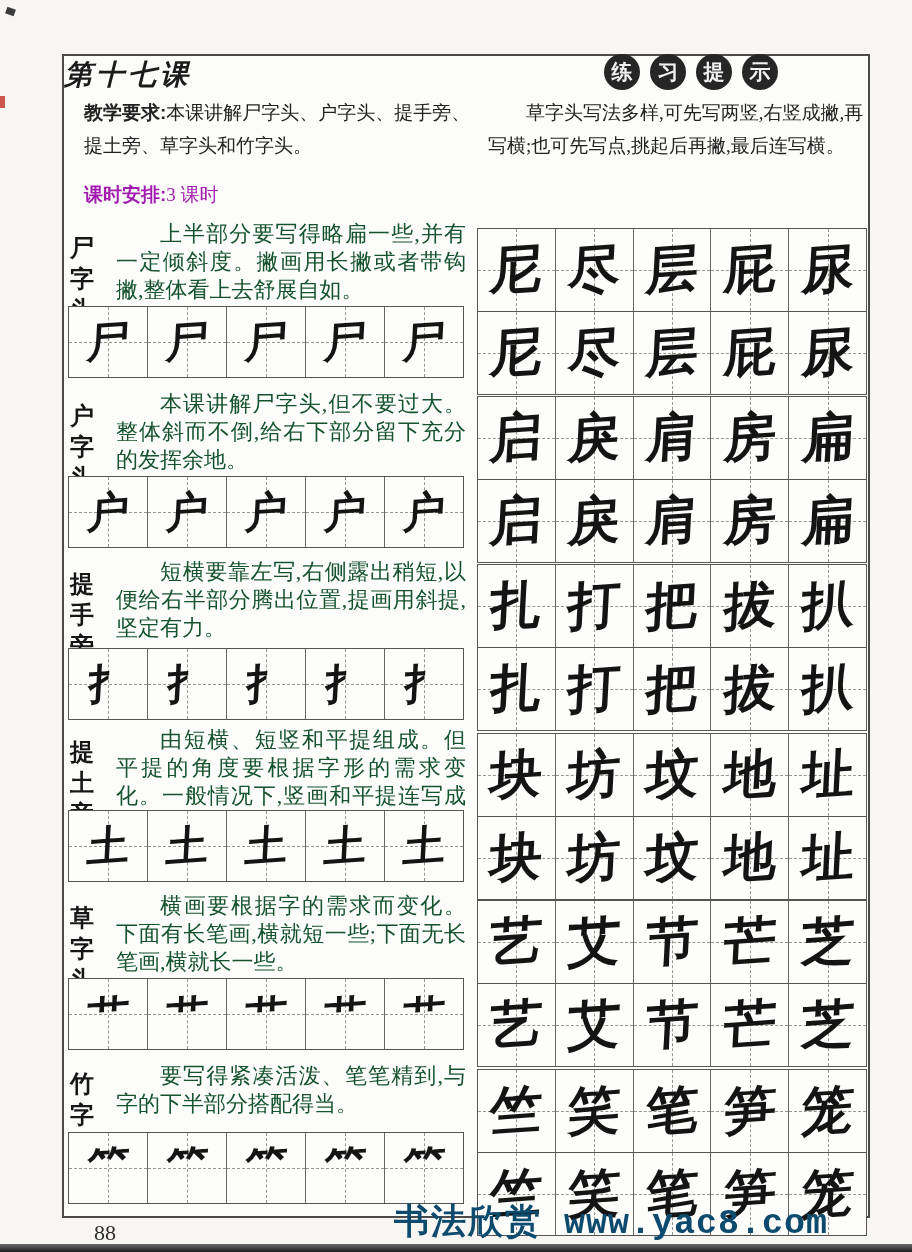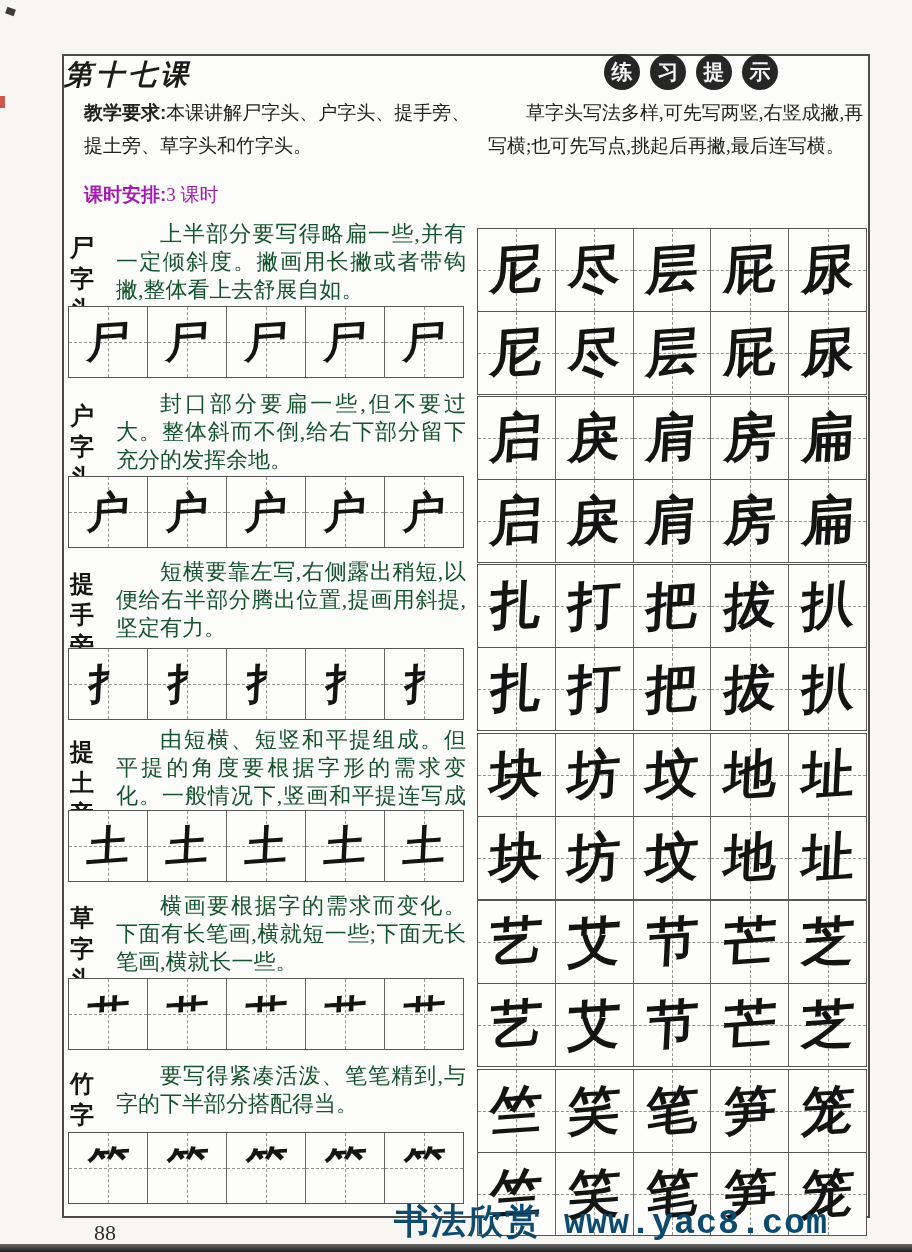--- a/index.html
+++ b/index.html
@@ -126,21 +126,21 @@
         <div class="cell">
           <span class="hand grid-hand">屁</span>
         </div>
         <div class="cell">
           <span class="hand grid-hand">尿</span>
         </div>
       </div>
     </div>
 
   <div class="abs sec-label" style="top:400px">户字头</div>
-  <div class="abs sec-para" style="top:390px">封口部分要扁一些,但不要过大。整体斜而不倒,给右下部分留下充分的发挥余地。</div>
+  <div class="abs sec-para" style="top:390px">本课讲解尸字头,但不要过大。整体斜而不倒,给右下部分留下充分的发挥余地。</div>
   <div class="abs pstrip" style="top:476px">
       <div class="cell">
         <span class="hand strip-hand">户</span>
       </div>
       <div class="cell">
         <span class="hand strip-hand">户</span>
       </div>
       <div class="cell">
         <span class="hand strip-hand">户</span>
       </div>

